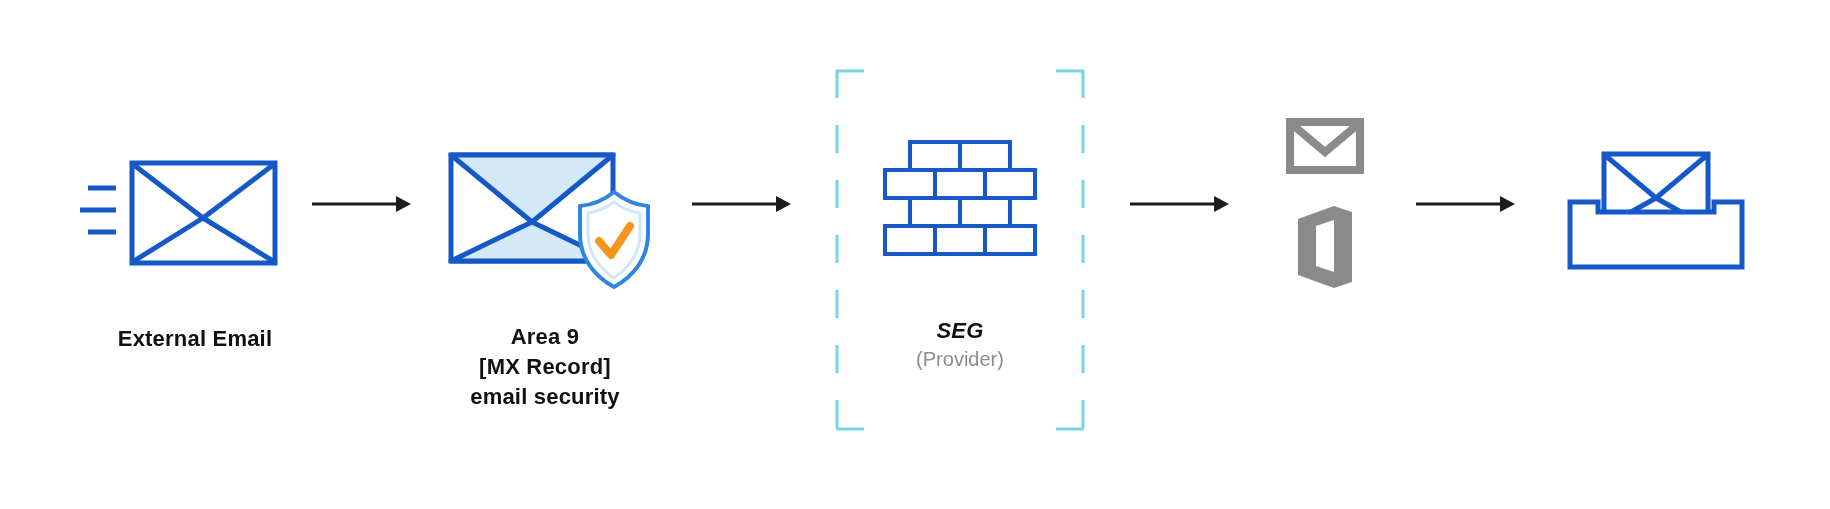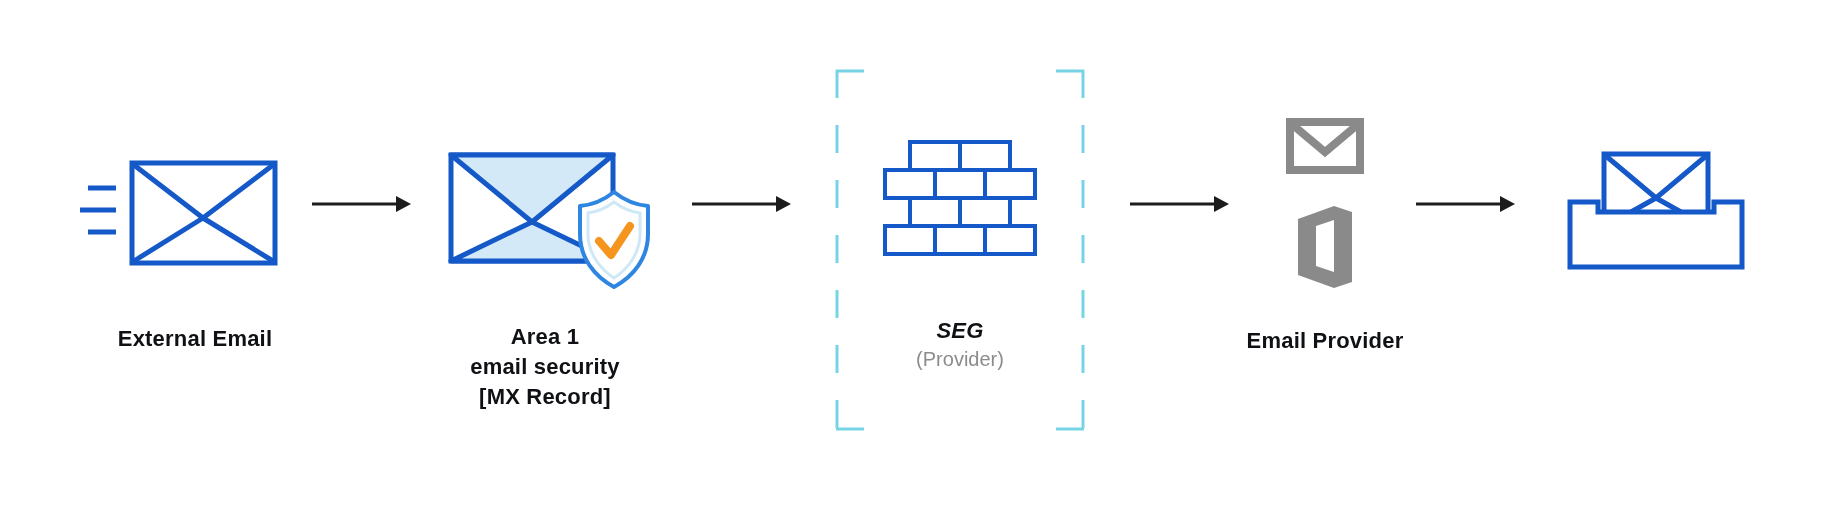--- a/index.html
+++ b/index.html
@@ -62,23 +62,23 @@
       <polygon points="3,3 84,70 165,3" class="f-light s-blue" stroke-width="5" stroke-linejoin="round"></polygon>
       <polygon points="3,109 165,109 84,70" class="f-light s-blue" stroke-width="5" stroke-linejoin="round"></polygon>
     </svg>
     <svg class="abs" style="left:124px;top:38px;" width="84" height="100" viewBox="0 0 84 100">
       <path d="M42,2 C52,10 64,15 76,16 L76,44 C76,68 62,86 42,97 C22,86 8,68 8,44 L8,16 C20,15 32,10 42,2 Z" class="f-white s-shield" stroke-width="4" stroke-linejoin="round"></path>
       <path d="M42,12 C50,18 60,22 68,23 L68,44 C68,63 56,79 42,88 C28,79 16,63 16,44 L16,23 C24,22 34,18 42,12 Z" class="f-none s-shield-inner" stroke-width="3"></path>
       <path d="M27,51 L39,65 L58,36" class="f-none s-orange" stroke-width="8" stroke-linecap="round" stroke-linejoin="round"></path>
     </svg>
   </div>
   <div class="label multiline" style="left:420px;top:322px;width:250px;">
-    <div>Area 1</div>
+    <div>Area 9</div>
+    <div>[MX Record]</div>
     <div>email security</div>
-    <div>[MX Record]</div>
   </div>
 
   <svg class="abs" style="left:692px;top:193px;" width="100" height="22" viewBox="0 0 100 22">
     <line x1="0" y1="11" x2="86" y2="11" class="s-dark" stroke-width="3"></line>
     <polygon points="84,3 99,11 84,19" class="f-dark"></polygon>
   </svg>
 
   <div class="abs" style="left:834px;top:68px;width:252px;height:364px;">
     <svg width="252" height="364" viewBox="0 0 252 364">
       <path d="M2,3 L250,3" class="f-none s-cyan" stroke-width="3" stroke-dasharray="28 192"></path>
@@ -110,21 +110,20 @@
   <div class="abs" style="left:1286px;top:118px;">
     <svg width="78" height="56" viewBox="0 0 78 56">
       <rect x="4" y="4" width="70" height="48" class="f-none s-gray" stroke-width="8"></rect>
       <path d="M8,8 L39,34 L70,8" class="f-none s-gray" stroke-width="8" stroke-linejoin="miter"></path>
     </svg>
     <svg class="abs" style="left:6px;top:86px;" width="66" height="86" viewBox="0 0 66 86">
       <polygon points="42,2 60,8 60,78 42,84 6,71 6,15" class="f-gray"></polygon>
       <polygon points="42,16 24,22 24,62 42,68" class="f-white"></polygon>
     </svg>
   </div>
-  <div class="label" style="left:1200px;top:328px;width:250px;">Email Provider</div>
 
   <svg class="abs" style="left:1416px;top:193px;" width="100" height="22" viewBox="0 0 100 22">
     <line x1="0" y1="11" x2="86" y2="11" class="s-dark" stroke-width="3"></line>
     <polygon points="84,3 99,11 84,19" class="f-dark"></polygon>
   </svg>
 
   <div class="abs" style="left:1564px;top:150px;">
     <svg width="184" height="122" viewBox="0 0 184 122">
       <rect x="40" y="4" width="104" height="74" class="f-white s-blue" stroke-width="5"></rect>
       <path d="M42,6 L92,48 L142,6" class="f-none s-blue" stroke-width="5" stroke-linejoin="round"></path>

